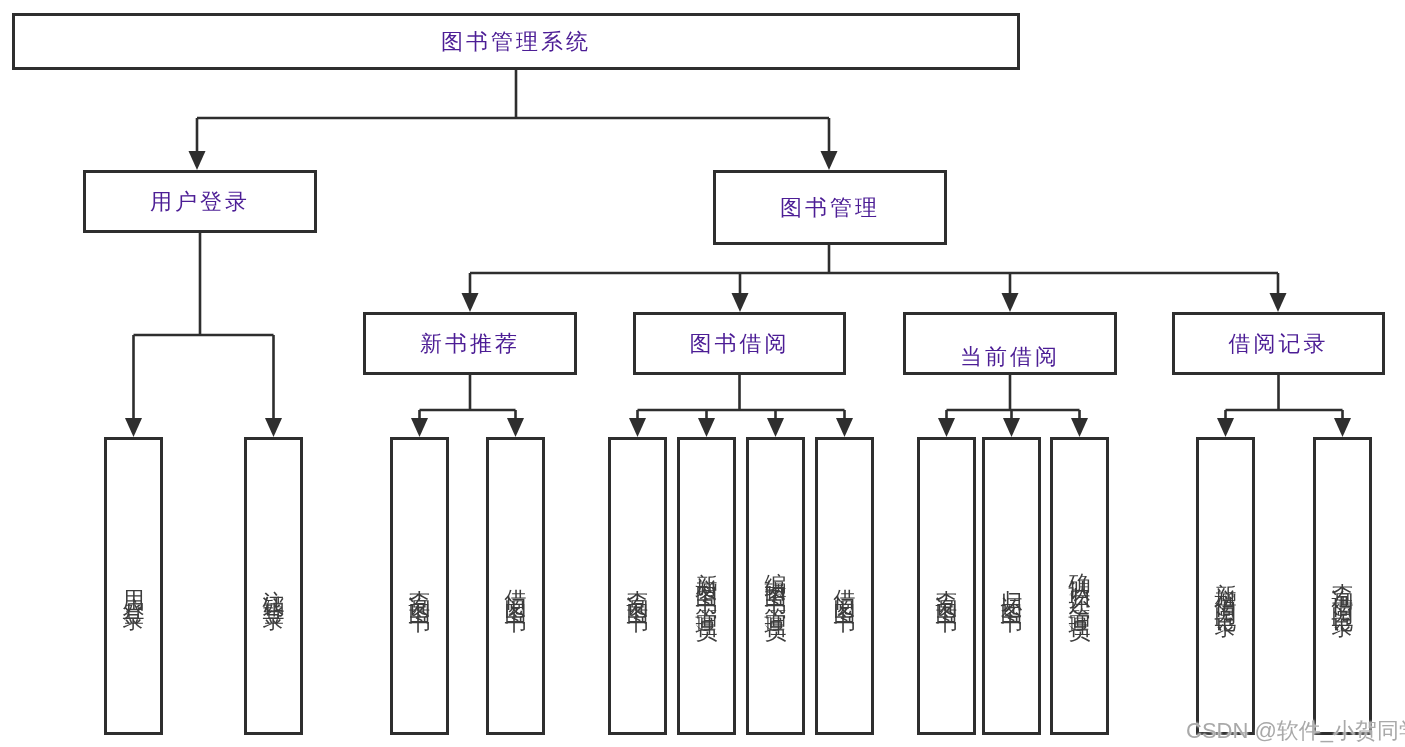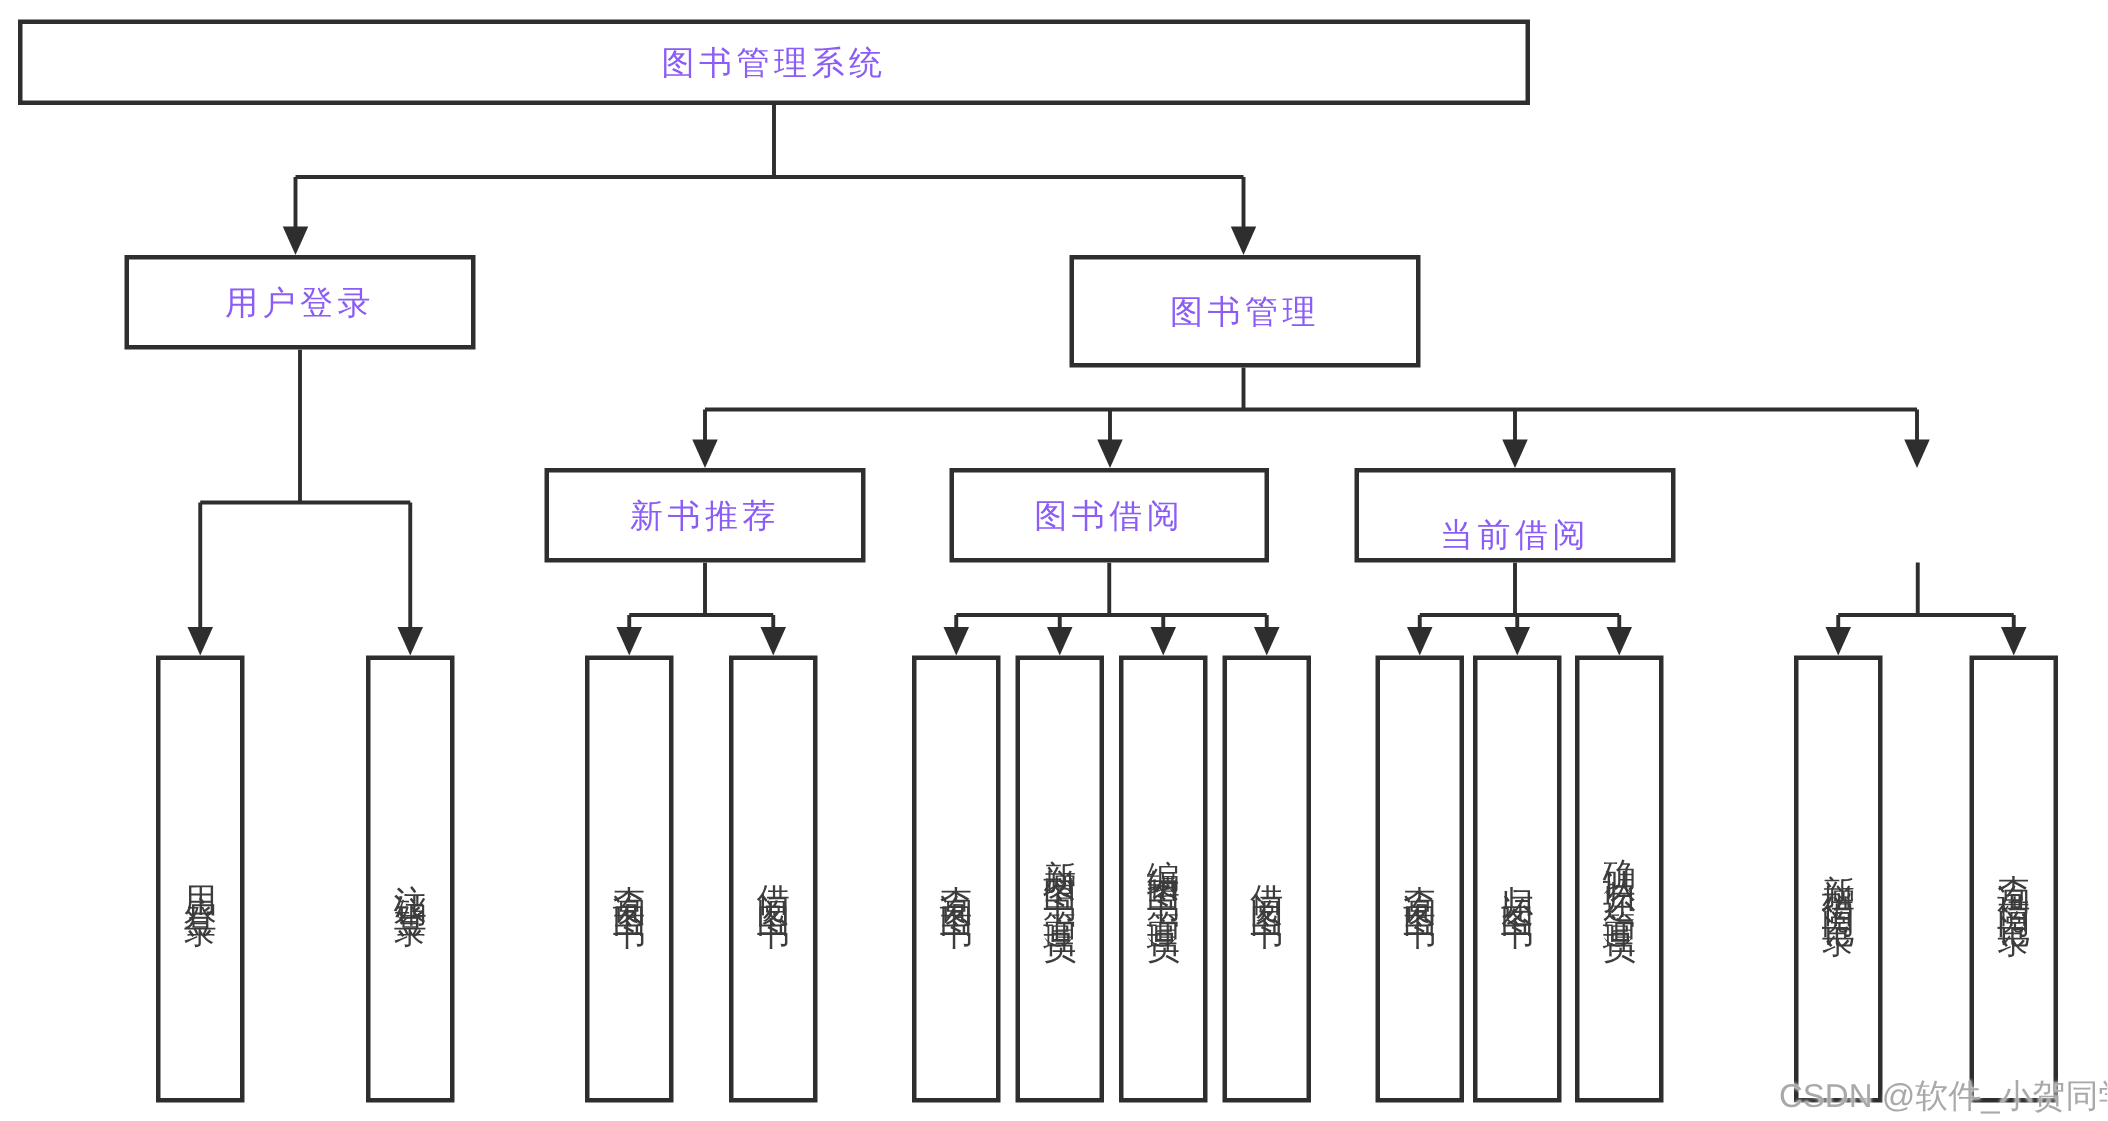--- a/index.html
+++ b/index.html
@@ -24,21 +24,21 @@
     border: 3px solid #2e2e2e;
     box-sizing: border-box;
     display: flex;
     align-items: center;
     justify-content: center;
     z-index: 2;
   }
   .node .h-label {
     font-size: 22px;
     letter-spacing: 3px;
-    color: #8b5cf6;
+    color: #4c1d95;
     white-space: nowrap;
   }
   .node .v-label {
     writing-mode: vertical-rl;
     font-size: 22px;
     letter-spacing: 7px;
     line-height: 1;
     color: #3c3c3c;
     white-space: nowrap;
   }
@@ -130,20 +130,23 @@
 
   <div class="node lvl3 n-new-book">
     <span class="h-label">新书推荐</span>
   </div>
   <div class="node lvl3 n-book-borrow">
     <span class="h-label">图书借阅</span>
   </div>
   <div class="node lvl3 n-cur-borrow">
     <span class="h-label">当前借阅</span>
   </div>
+  <div class="node lvl3 n-rec-borrow">
+    <span class="h-label">借阅记录</span>
+  </div>
 
   <div class="node leaf lf-1">
     <span class="v-label">用户登录</span>
   </div>
   <div class="node leaf lf-2">
     <span class="v-label">注销登录</span>
   </div>
 
   <div class="node leaf lf-3">
     <span class="v-label">查询图书</span>

